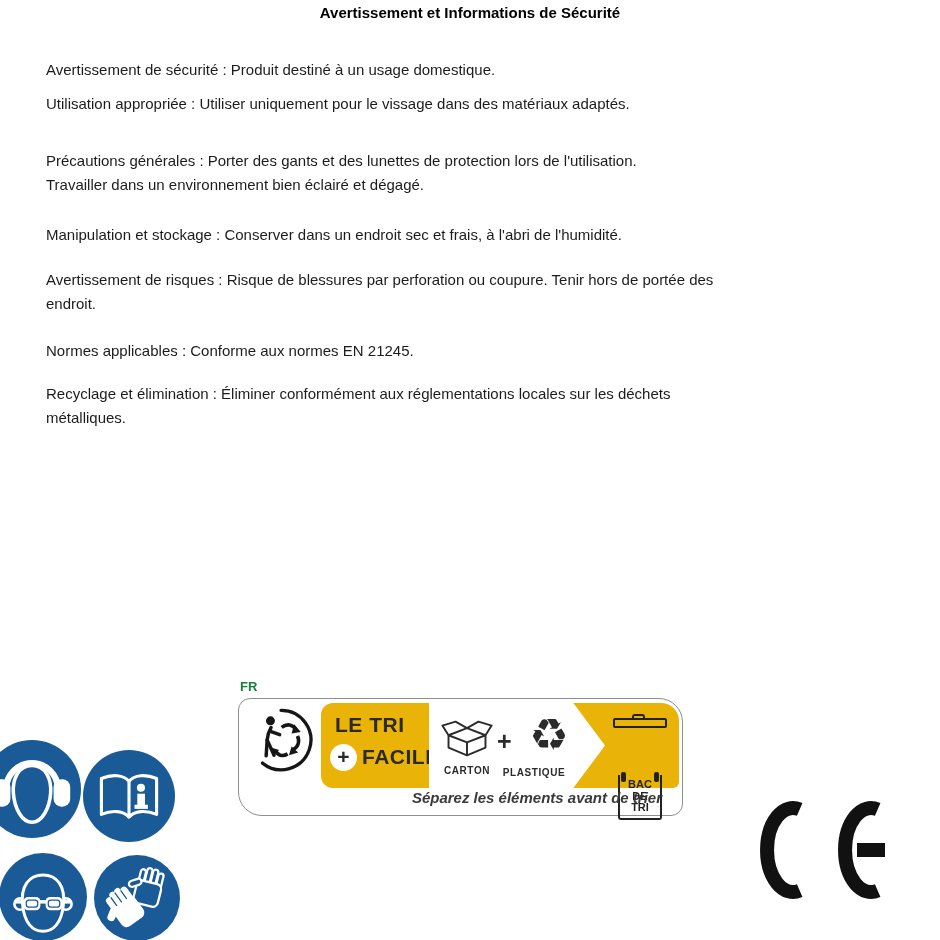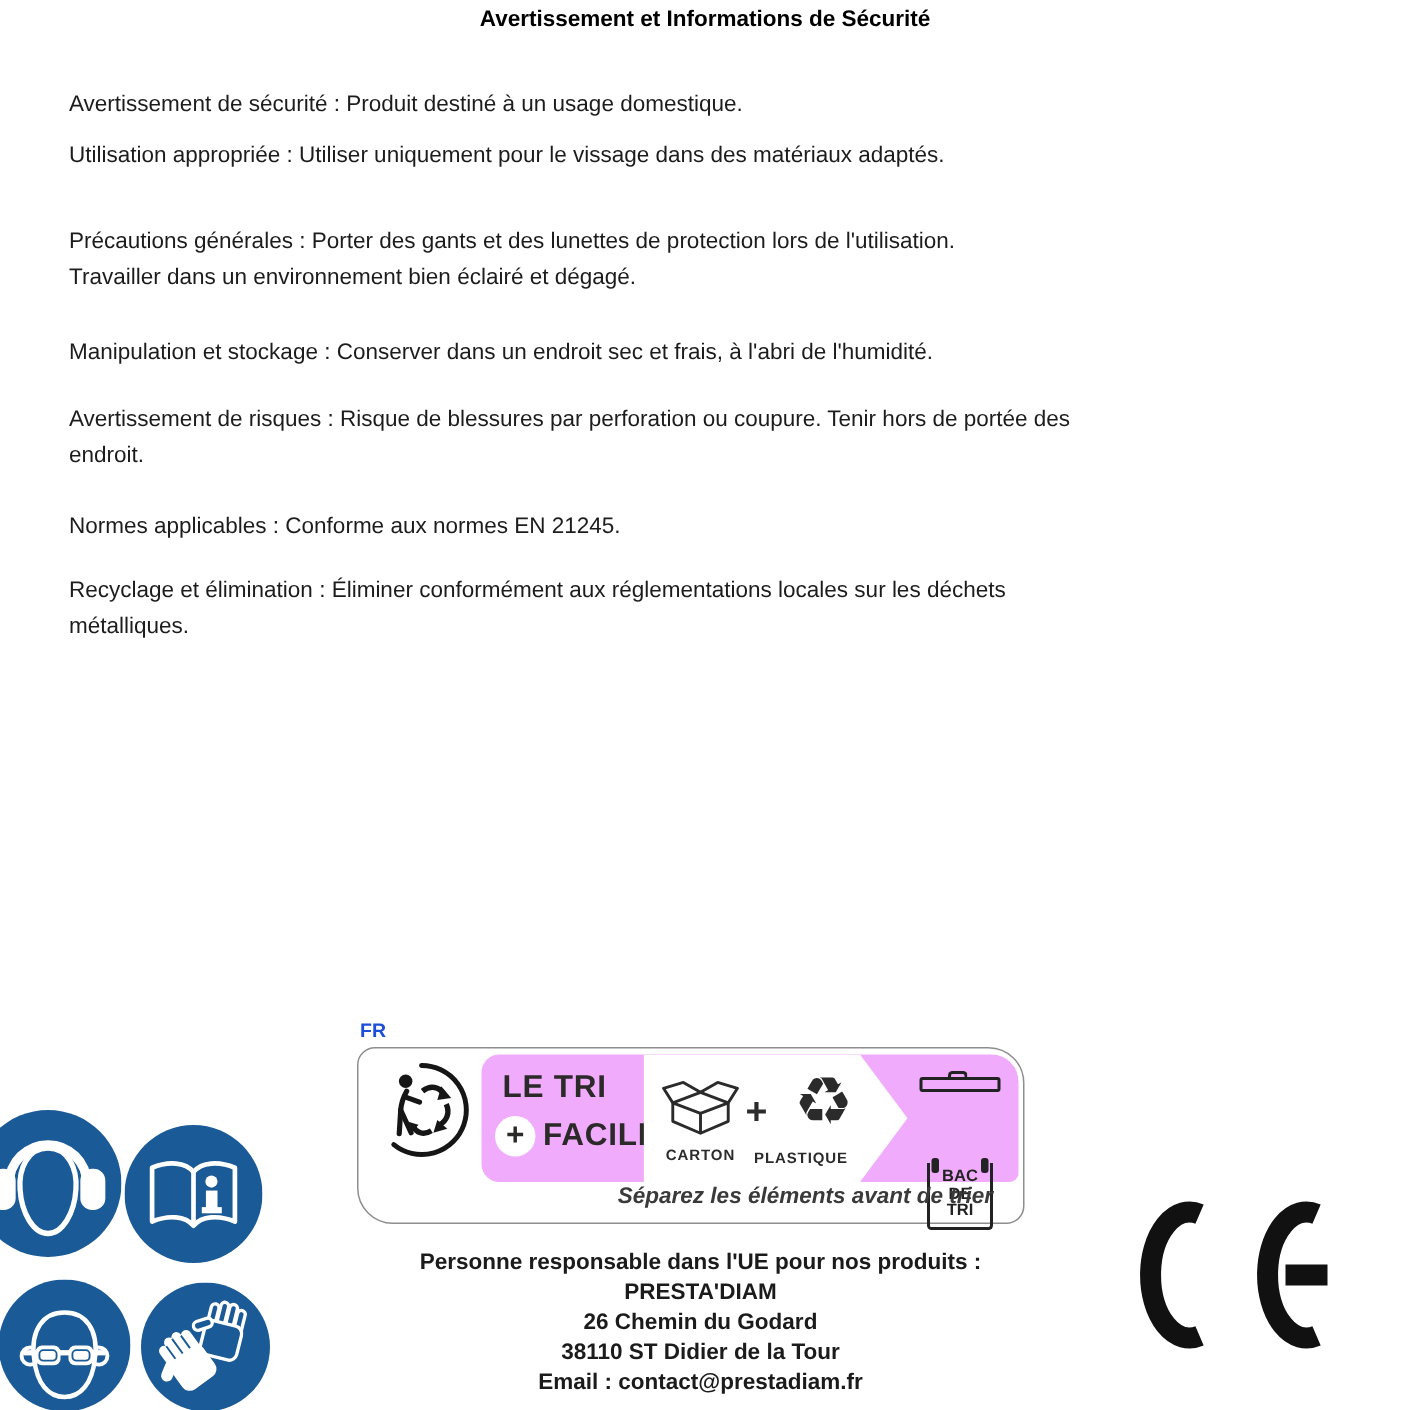--- a/index.html
+++ b/index.html
@@ -16,25 +16,25 @@
   .p4{top:268px}.p5{top:339px}.p6{top:382px}
 
   
   .safety-icon{position:absolute;}
   .ic-ear{left:-17px;top:740px;width:98px;height:98px;}
   .ic-book{left:83px;top:750px;width:92px;height:92px;}
   .ic-eyes{left:-1px;top:853px;width:88px;height:88px;}
   .ic-glove{left:94px;top:855px;width:86px;height:86px;}
 
   
-  .fr-code{position:absolute;left:240px;top:679px;font-size:13px;font-weight:bold;color:#1d4ed8;}
+  .fr-code{position:absolute;left:240px;top:679px;font-size:13px;font-weight:bold;color:#15803d;}
   .info-tri{position:absolute;left:238px;top:698px;width:445px;height:118px;background:#fff;
             border:1.5px solid #8e8e8e;border-radius:12px 24px 12px 24px;box-sizing:border-box;}
   .triman{position:absolute;left:9px;top:8px;width:66px;height:66px;}
-  .yellow-band{position:absolute;left:82px;top:4px;width:358px;height:85px;background:#f0abfc;
+  .yellow-band{position:absolute;left:82px;top:4px;width:358px;height:85px;background:#eab308;
                border-radius:12px 18px 6px 12px;}
   .headline{position:absolute;left:14px;top:11px;font-size:21px;line-height:22px;font-weight:bold;
             color:#2b2a29;letter-spacing:.5px;}
   .plus-badge{position:absolute;left:9px;top:41px;width:27px;height:27px;border-radius:50%;
               background:#fff;color:#2b2a29;font-size:21px;font-weight:bold;line-height:25px;
               text-align:center;}
   .headline2{position:absolute;left:41px;top:42px;font-size:21px;font-weight:bold;color:#2b2a29;
              letter-spacing:.5px;}
   .chevron{position:absolute;left:108px;top:0;width:176px;height:85px;background:#fff;
            clip-path:polygon(0 0,82% 0,100% 50%,82% 100%,0 100%);}
@@ -194,25 +194,20 @@
 DE
 TRI</div>
         <div class="bin-wheel bw-l"></div>
         <div class="bin-wheel bw-r"></div>
       </div>
     </div>
 
     <div class="tagline">Séparez les éléments avant de trier</div>
   </div>
 
-  <div class="responsible">Personne responsable dans l'UE pour nos produits :
-PRESTA'DIAM
-26 Chemin du Godard
-38110 ST Didier de la Tour
-Email : contact@prestadiam.fr</div>
 
   <svg class="ce-mark" viewBox="0 0 140 100" aria-label="CE">
     <g stroke="#111" stroke-width="14" fill="none">
       <path d="M43.7,9.4 A26,42 0 1 0 43.7,90.6"></path>
       <path d="M121.7,9.4 A26,42 0 1 0 121.7,90.6"></path>
       <path d="M101,50 H129"></path>
     </g>
   </svg>
 
 </div>

